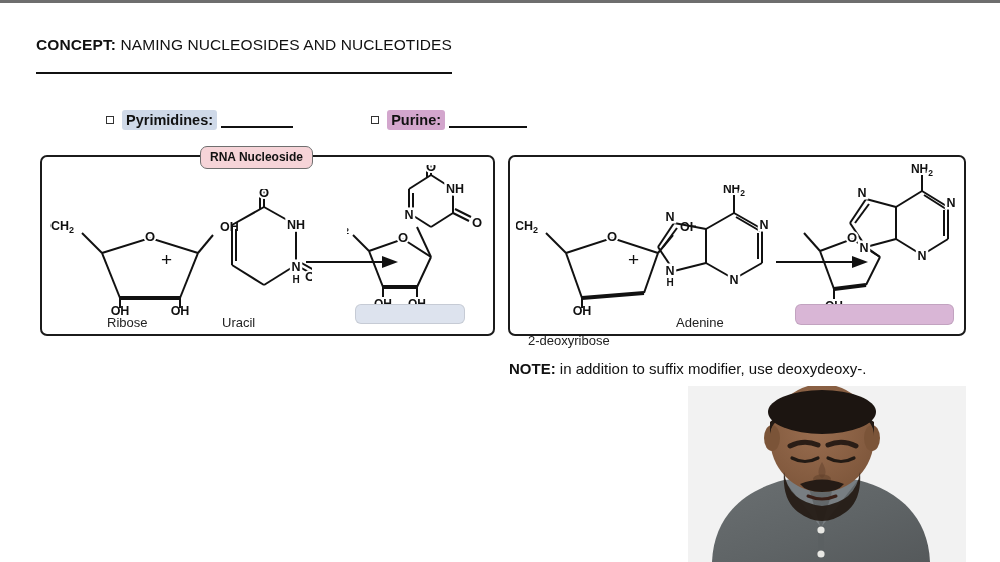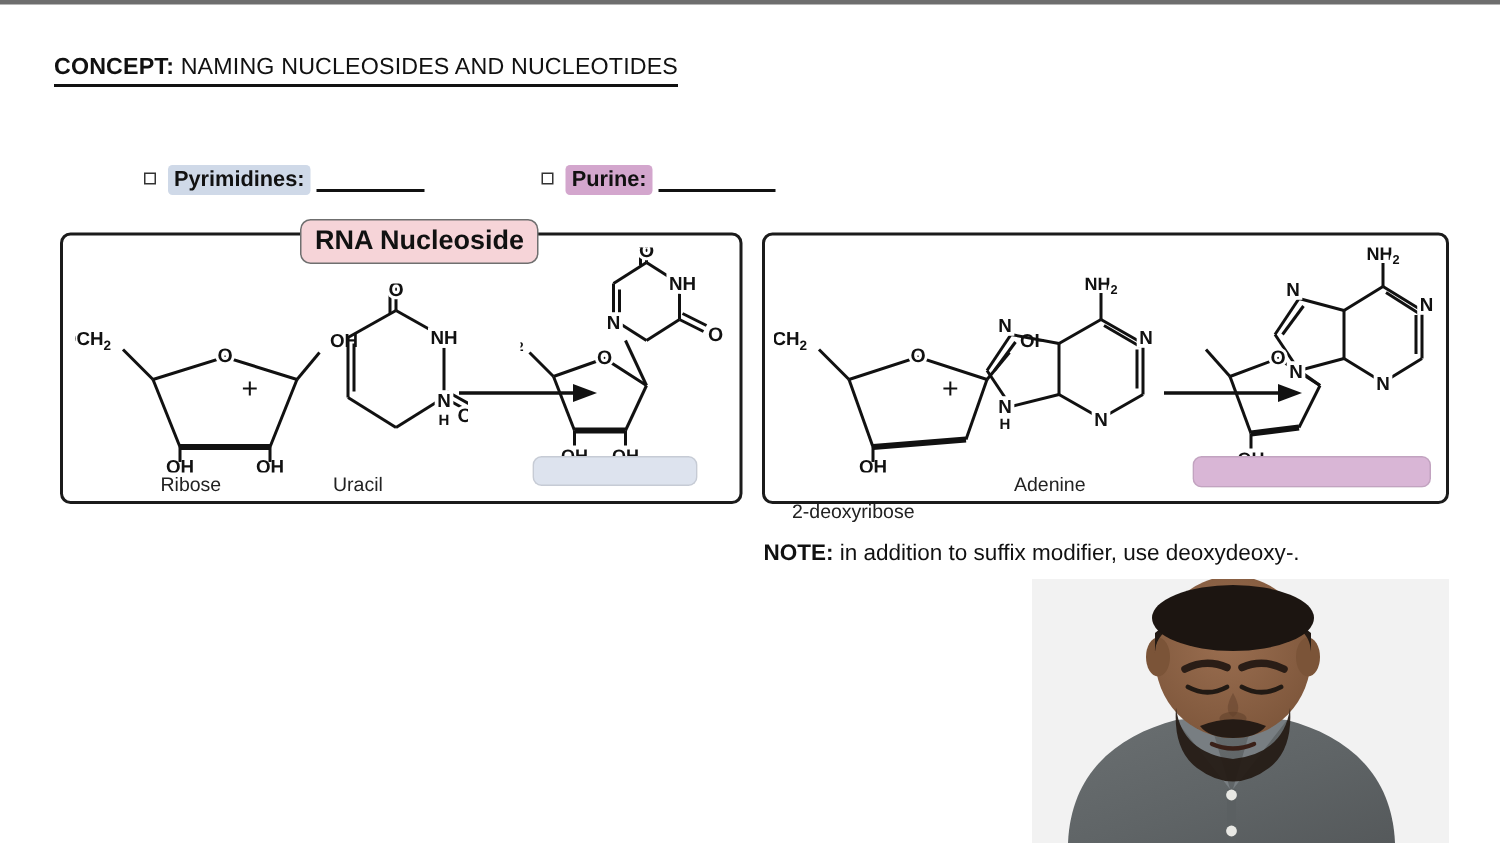--- a/index.html
+++ b/index.html
@@ -19,21 +19,21 @@
     position: absolute; left: 0; top: 0;
     width: 1000px; height: 3px;
     background: #6e6e6e;
   }
   
   .concept-line {
     position: absolute; left: 36px; top: 36px;
     font-size: 15.5px; color: #111;
     letter-spacing: .1px;
     border-bottom: 2px solid #111;
-    padding-bottom: 2px;
+    padding-bottom: 18px;
     white-space: nowrap;
   }
   .concept-line .lead { font-weight: bold; }
   
   .bullet-line {
     position: absolute; left: 36px; top: 76px;
     font-size: 15px; color: #111;
     white-space: nowrap;
   }
   .bullet-dot {
@@ -46,21 +46,21 @@
   .blank-ul {
     display: inline-block;
     border-bottom: 2px solid #111;
     vertical-align: bottom;
   }
   .blank-w1 { width: 96px; height: 15px; }
   .blank-w2 { width: 72px; height: 15px; }
   .blank-w3 { width: 78px; height: 15px; }
   
   .subrow {
-    position: absolute; left: 96px; top: 112px;
+    position: absolute; left: 106px; top: 112px;
     font-size: 14.5px; white-space: nowrap;
   }
   .subrow .group { display: inline-block; }
   .sq {
     display: inline-block;
     width: 8px; height: 8px;
     border: 1.4px solid #333;
     background: #fff;
     vertical-align: middle;
     margin-right: 8px; margin-bottom: 2px;
@@ -78,21 +78,21 @@
     position: absolute;
     border: 2px solid #1b1b1b;
     border-radius: 7px;
     background: #ffffff;
   }
   #panel-rna { left: 40px;  top: 155px; width: 455px; height: 181px; }
   #panel-dna { left: 508px; top: 155px; width: 458px; height: 181px; }
   .badge {
     position: absolute;
     top: -11px;
-    font-size: 18px; font-weight: bold; color: #111;
+    font-size: 12px; font-weight: bold; color: #111;
     padding: 3px 9px 4px 9px;
     border: 1.4px solid #6f6f6f;
     border-radius: 7px;
     white-space: nowrap;
   }
   .badge-rna { background: #f6d4d8; left: 158px; }
   .badge-dna { background: #a8ecc8; left: 178px; }
   .cap {
     position: absolute;
     font-size: 13px; color: #222;

